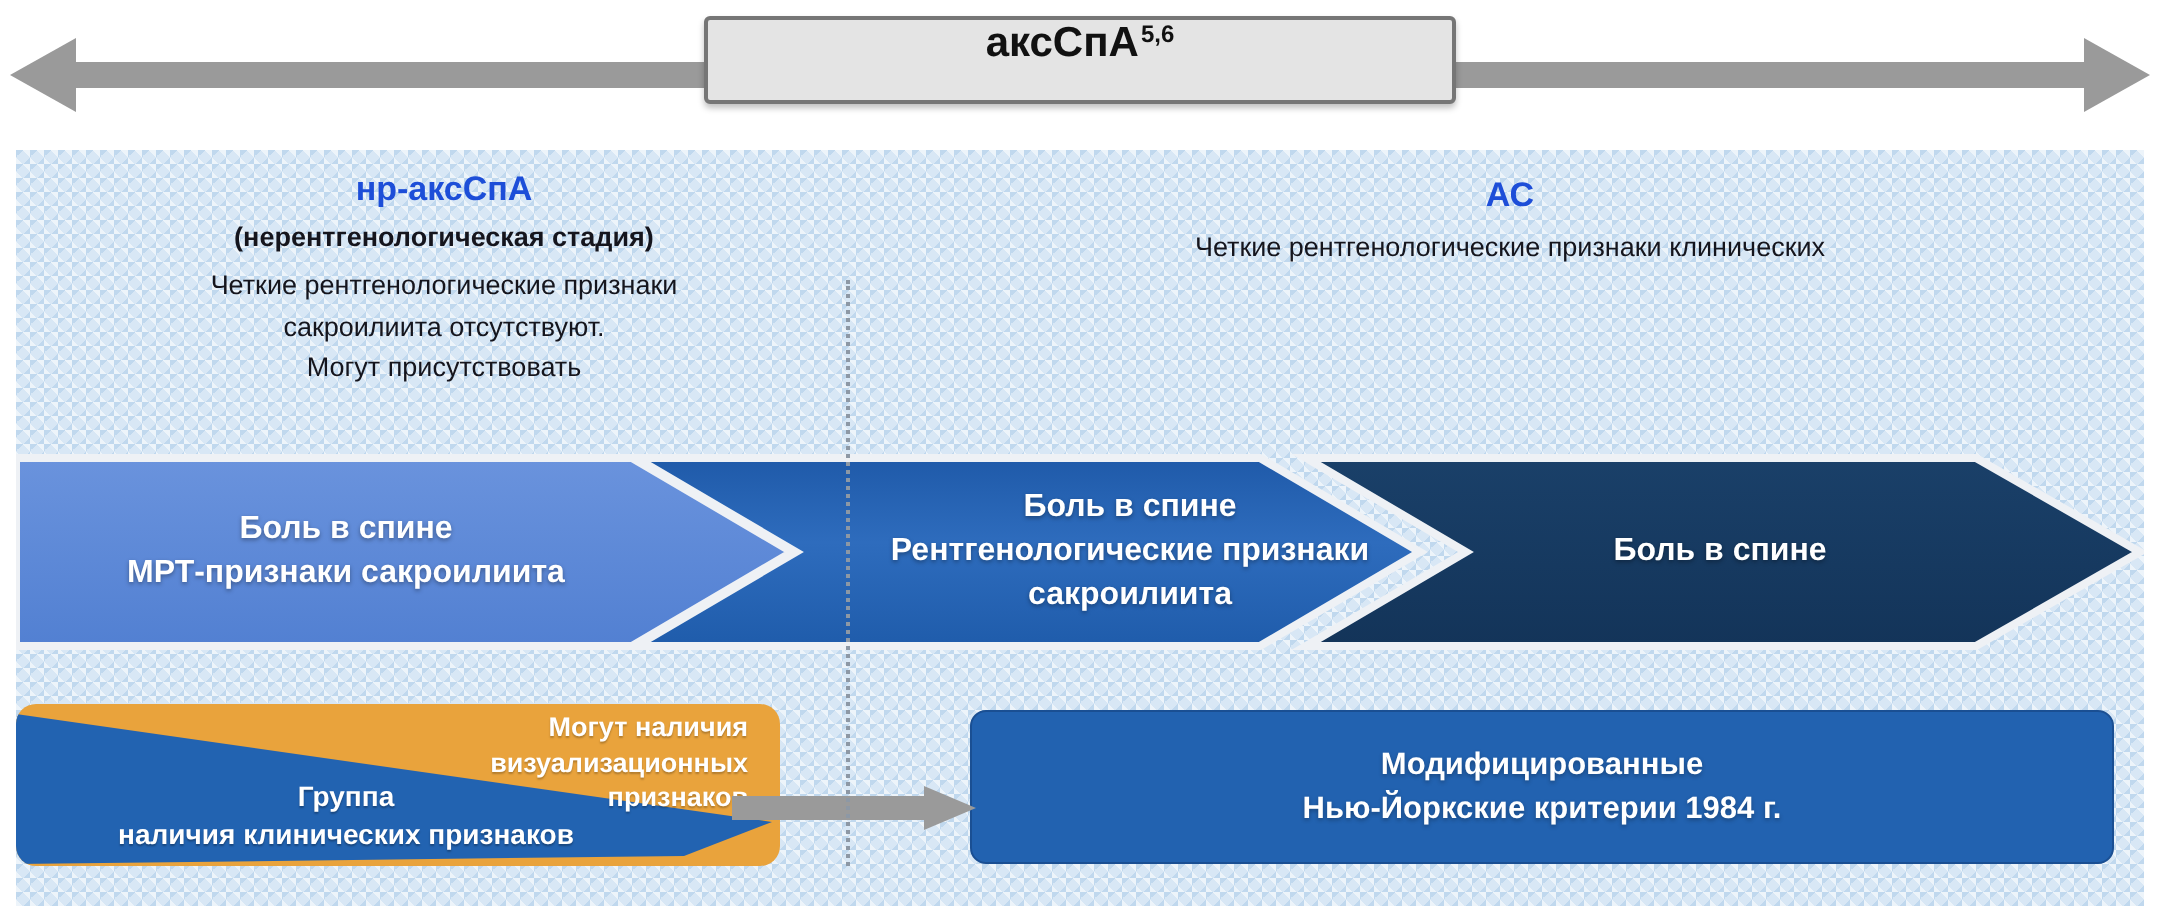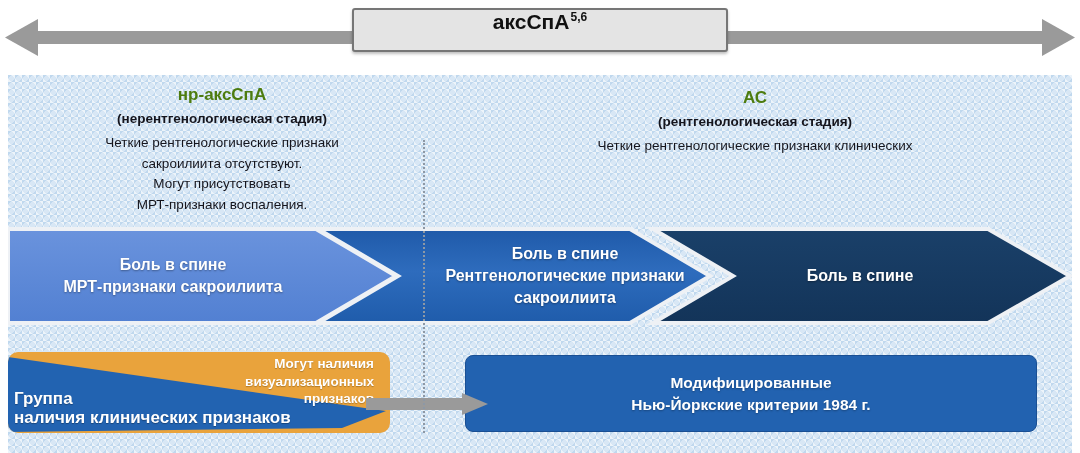--- a/index.html
+++ b/index.html
@@ -23,21 +23,21 @@
     background-color:#d8e7f5;
     background-image:
       linear-gradient(45deg, rgba(255,255,255,.55) 25%, transparent 25%, transparent 75%, rgba(255,255,255,.55) 75%),
       linear-gradient(135deg, rgba(173,204,233,.55) 25%, transparent 25%, transparent 75%, rgba(173,204,233,.55) 75%);
     background-size:7px 7px;
   }
   
   .stage-head{position:absolute;text-align:center;color:#15151d;}
   .stage-head.left{left:36px;top:85px;width:372px;}
   .stage-head.right{left:460px;top:88px;width:590px;}
-  .stage-title{font-size:17px;font-weight:bold;color:#4d7c0f;margin-bottom:6px;}
+  .stage-title{font-size:17px;font-weight:bold;color:#1d4ed8;margin-bottom:6px;}
   .stage-sub{font-size:13.5px;font-weight:bold;margin-bottom:7px;}
   .stage-line{font-size:13.5px;font-weight:normal;line-height:20.5px;}
   
   .divider{
     position:absolute;left:423px;top:140px;height:293px;width:0;
     border-left:2px dotted #8d98a5;z-index:30;
   }
   
   .chev-svg{position:absolute;left:8px;top:227px;width:1064px;height:98px;z-index:5;}
   .chev-label{
@@ -52,26 +52,26 @@
   
   .group-svg{position:absolute;left:8px;top:352px;width:382px;height:81px;z-index:5;}
   .group-imaging-label{
     position:absolute;left:160px;top:355px;width:220px;z-index:10;
     text-align:right;padding-right:6px;box-sizing:border-box;
     color:#fff;font-weight:bold;font-size:13.5px;line-height:17.5px;
     text-shadow:0 1px 1px rgba(0,0,0,.25);
   }
   .group-clinical-label{
     position:absolute;left:14px;top:389px;width:318px;z-index:10;
-    color:#fff;font-weight:bold;font-size:17px;line-height:19px;
+    text-align:center;color:#fff;font-weight:bold;font-size:14px;line-height:19px;
     text-shadow:0 1px 1px rgba(0,0,0,.3);
   }
   .connector{position:absolute;left:366px;top:392px;width:124px;height:24px;z-index:15;}
   .criteria-box{
-    position:absolute;left:465px;top:355px;width:572px;height:77px;z-index:6;
+    position:absolute;left:485px;top:355px;width:572px;height:77px;z-index:6;
     background:#2262b0;border:1px solid #1a4f93;border-radius:8px;box-sizing:border-box;
     display:flex;flex-direction:column;align-items:center;justify-content:center;
     color:#fff;font-weight:bold;font-size:15.5px;line-height:22px;text-align:center;
     text-shadow:0 1px 2px rgba(0,0,0,.3);
   }
 </style>
 </head>
 <body>
 
 <div id="stage">
@@ -88,26 +88,24 @@
   </div>
 
   <div class="panel"></div>
 
   <div class="stage-head left">
     <div class="stage-title">нр-аксСпА</div>
     <div class="stage-sub">(нерентгенологическая стадия)</div>
     <div class="stage-line">Четкие рентгенологические признаки</div>
     <div class="stage-line">сакроилиита отсутствуют.</div>
     <div class="stage-line">Могут присутствовать</div>
-    <div class="stage-line">МРТ-признаки воспаления.</div>
   </div>
 
   <div class="stage-head right">
     <div class="stage-title">АС</div>
-    <div class="stage-sub">(рентгенологическая стадия)</div>
     <div class="stage-line">Четкие рентгенологические признаки клинических</div>
   </div>
 
   <div class="divider"></div>
 
   <svg class="chev-svg" viewBox="0 0 1064 98">
     <defs>
       <linearGradient id="g1" x1="0" y1="0" x2="0" y2="1">
         <stop offset="0" stop-color="#6a93dd"></stop>
           <stop offset="1" stop-color="#5280d2"></stop>

